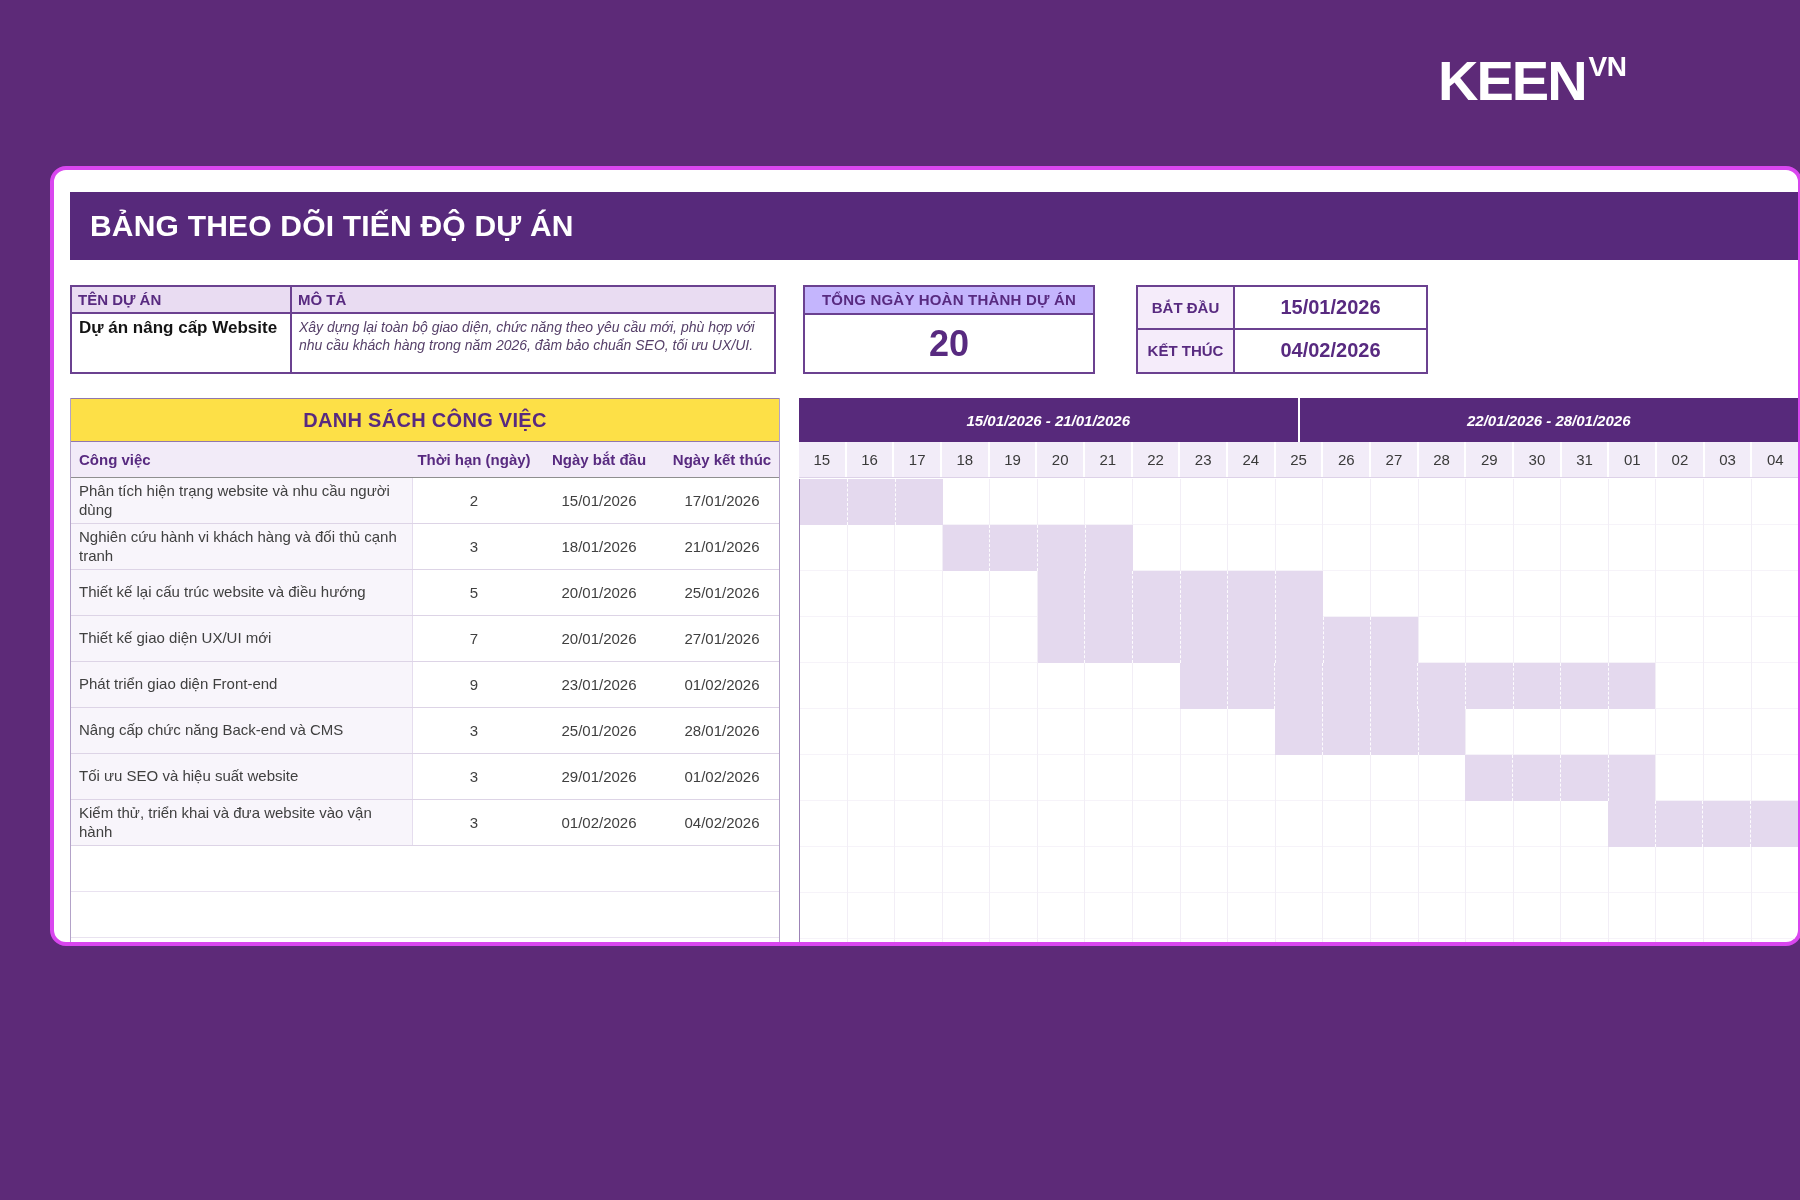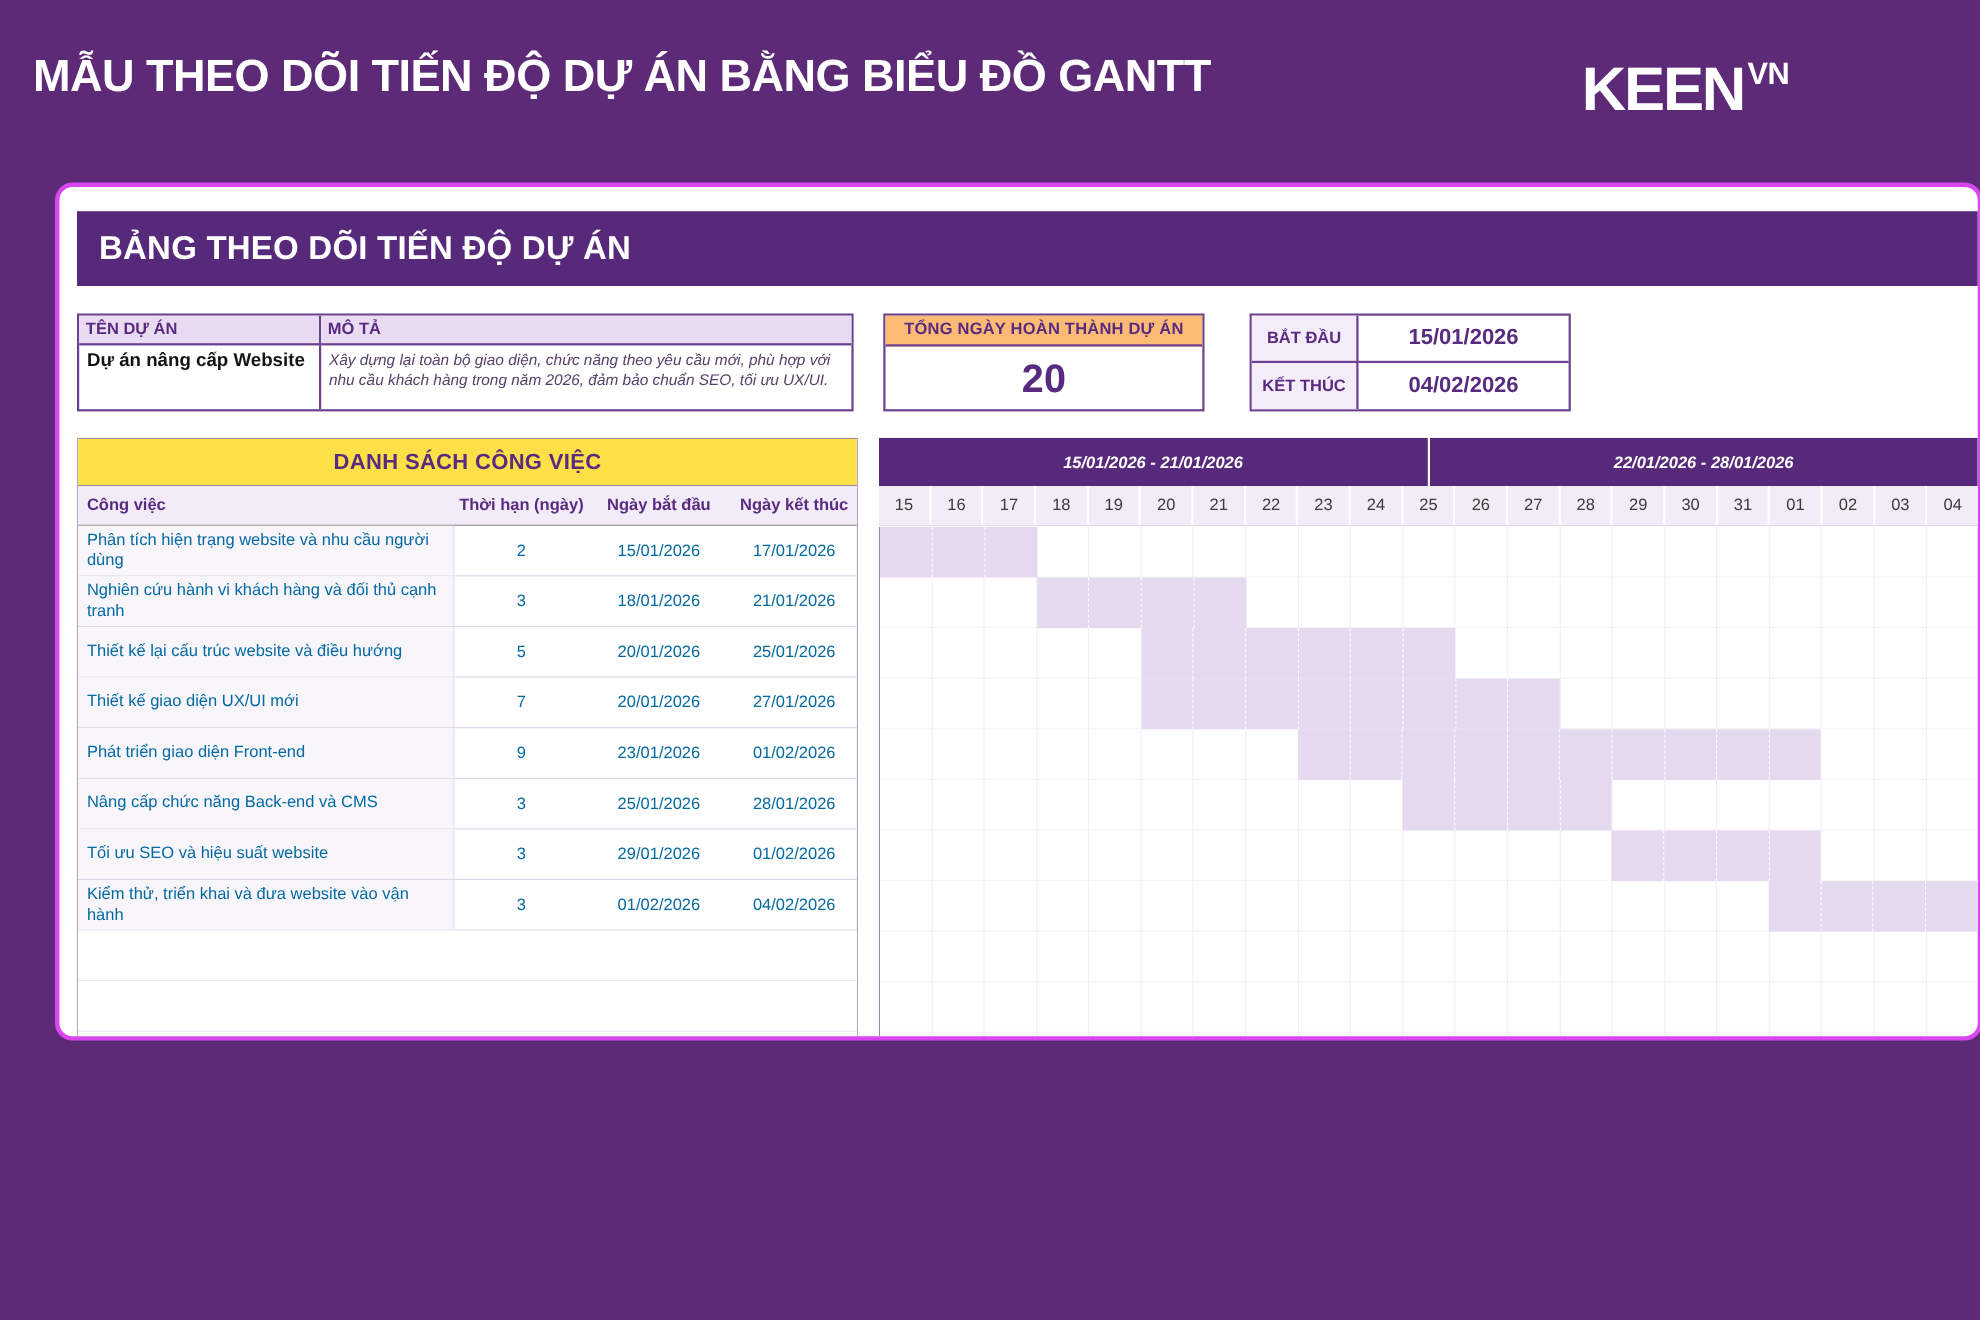--- a/index.html
+++ b/index.html
@@ -48,21 +48,21 @@
   .info-table .bcell.first { border-right:2px solid #6b4190; font-size:17px; font-weight:bold; color:#141414; }
   .info-table .desc { font-size:14px; font-style:italic; color:#564069; line-height:1.3; }
 
   
   .total-box {
     position:absolute; left:749px; top:115px; width:292px; height:89px;
     display:grid; grid-template-rows:28px 1fr;
     border:2px solid #6b4190; background:#fff;
   }
   .total-box .hcell {
-    background:#fdba74; color:#582a80; font-size:15px; font-weight:bold;
+    background:#c4b5fd; color:#582a80; font-size:15px; font-weight:bold;
     text-align:center; line-height:26px; border-bottom:2px solid #6b4190; letter-spacing:0.2px;
   }
   .total-box .val {
     font-size:36px; font-weight:bold; color:#582a80; text-align:center; line-height:57px;
   }
 
   
   .se-table {
     position:absolute; left:1082px; top:115px; width:292px; height:89px;
     display:grid; grid-template-columns:97px 1fr; grid-template-rows:1fr 1fr;
@@ -89,21 +89,21 @@
   }
   .list-header {
     height:36px; background:#f2ebf8; display:grid; grid-template-columns:342px 122px 128px 118px;
     border-bottom:1px solid #8f8f8f; color:#582a80; font-size:15px; font-weight:bold;
   }
   .list-header .c { display:flex; align-items:center; }
   .list-header .c.name { padding-left:8px; }
   .list-header .c.num, .list-header .c.date { justify-content:center; }
   .task-row {
     height:46px; display:grid; grid-template-columns:342px 122px 128px 118px;
-    border-bottom:1px solid #ddd4e6; font-size:15px; color:#0369a1;
+    border-bottom:1px solid #ddd4e6; font-size:15px; color:#404040;
   }
   .task-row .name {
     background:#f8f5fb; border-right:1px solid #e5ddee; padding:0 10px 0 8px;
     display:flex; align-items:center; line-height:1.25;
   }
   .task-row .num, .task-row .date { display:flex; align-items:center; justify-content:center; }
   .empty-row { height:46px; border-bottom:1px solid #e9e2f0; background:#fff; }
 
   
   .gantt { position:absolute; left:745px; top:228px; right:0; bottom:0; overflow:hidden; }
@@ -129,21 +129,20 @@
     position:absolute; height:46px; background:#e4d9ee; display:flex;
   }
   .bar-cell { flex:1; border-right:1px dashed rgba(255,255,255,0.9); }
   .bar-cell:last-child { border-right:none; }
 </style>
 </head>
 <body>
 
 <div class="page">
 
-  <div class="app-title">MẪU THEO DÕI TIẾN ĐỘ DỰ ÁN BẰNG BIỂU ĐỒ GANTT</div>
   <div class="logo">
     <span class="logo-main">KEEN</span><span class="logo-sup">VN</span>
   </div>
 
   <div class="card">
 
     <div class="banner">
       <span>BẢNG THEO DÕI TIẾN ĐỘ DỰ ÁN</span>
     </div>
 

